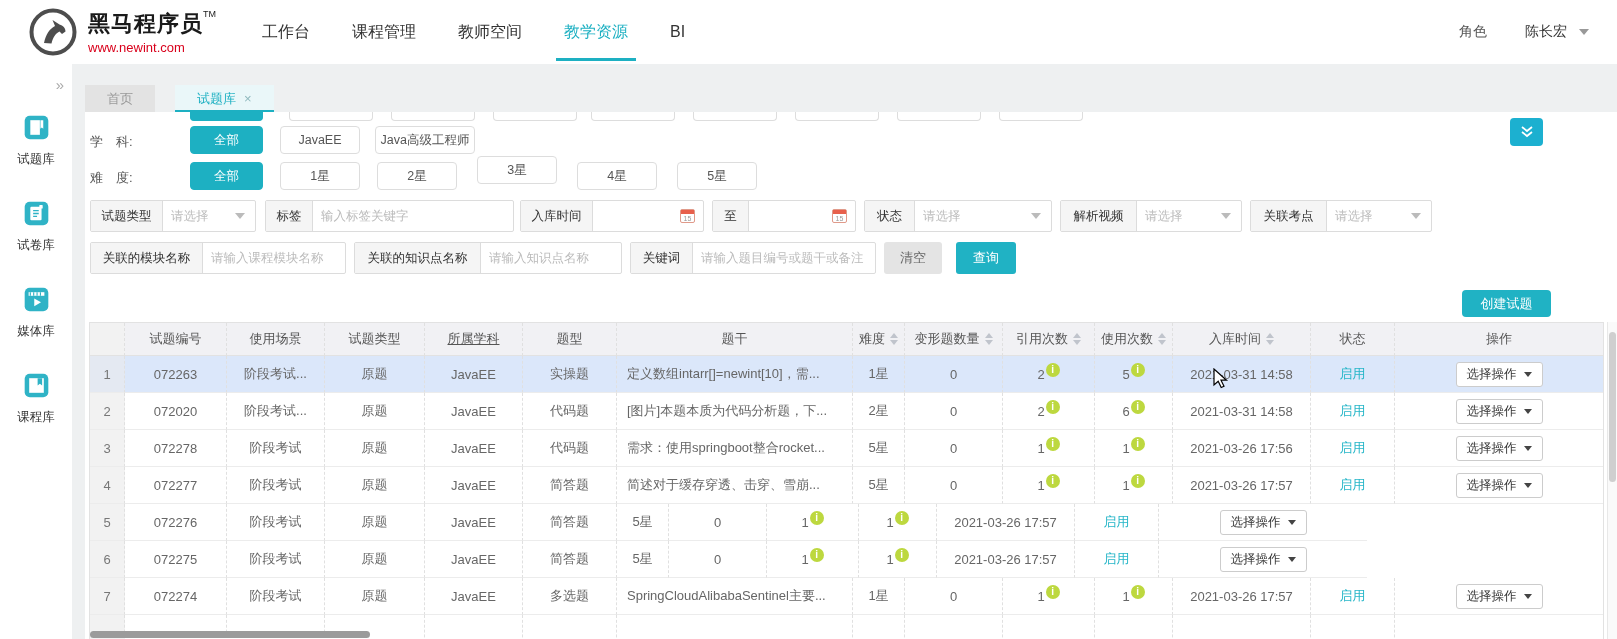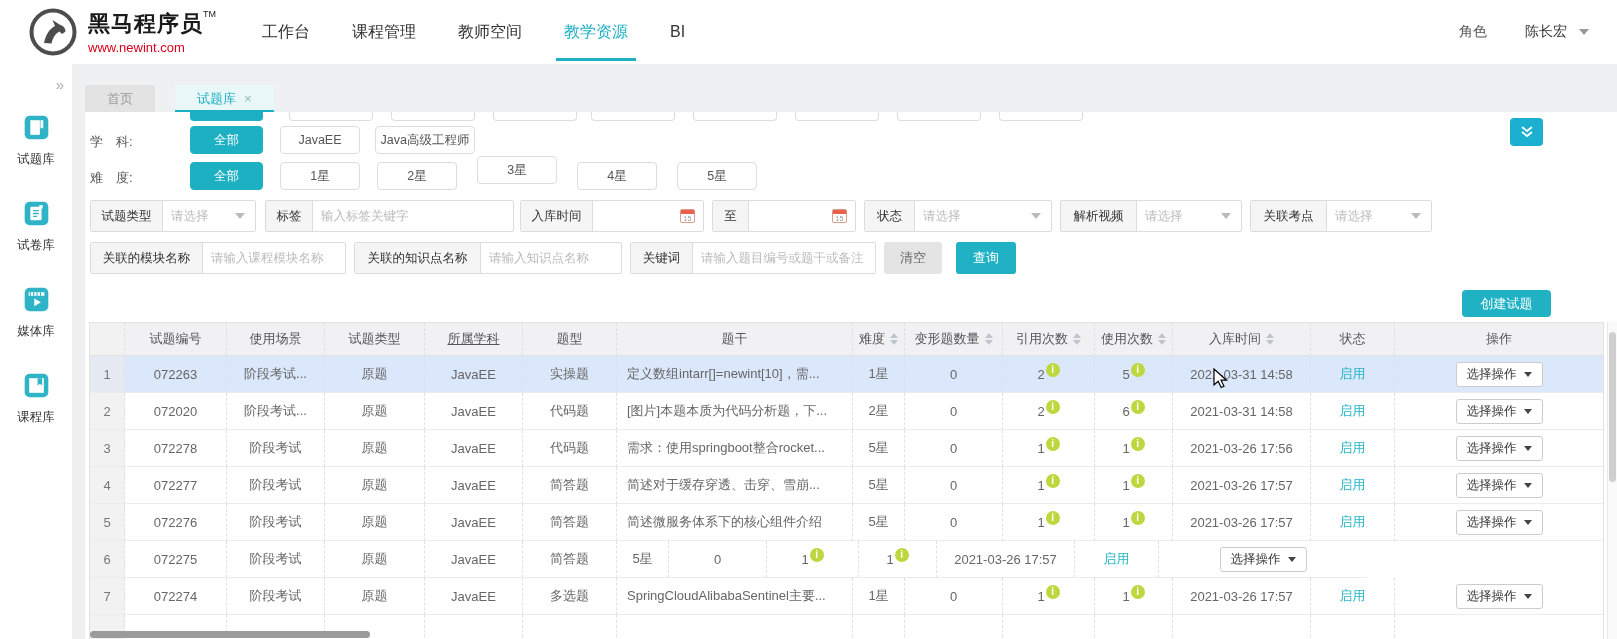--- a/index.html
+++ b/index.html
@@ -438,21 +438,20 @@
           <div class="op-btn">选择操作<span class="mini-caret"></span></div>
         </div>
       </div>
       <div class="trow">
         <div class="tcell idx" style="width: 35px;">5</div>
         <div class="tcell" style="width: 102px;">072276</div>
         <div class="tcell" style="width: 98px;">阶段考试</div>
         <div class="tcell" style="width: 100px;">原题</div>
         <div class="tcell" style="width: 98px;">JavaEE</div>
         <div class="tcell" style="width: 94px;">简答题</div>
-        <div class="tcell stem" style="width: 236px;">简述微服务体系下的核心组件介绍</div>
         <div class="tcell" style="width: 52px;">5星</div>
         <div class="tcell" style="width: 98px;">0</div>
         <div class="tcell" style="width: 92px;">1<i class="info-ic">i</i></div>
         <div class="tcell" style="width: 78px;">1<i class="info-ic">i</i></div>
         <div class="tcell" style="width: 138px;">2021-03-26 17:57</div>
         <div class="tcell" style="width: 84px;">
           <span class="status-txt">启用</span>
         </div>
         <div class="tcell" style="width: 208px;">
           <div class="op-btn">选择操作<span class="mini-caret"></span></div>

